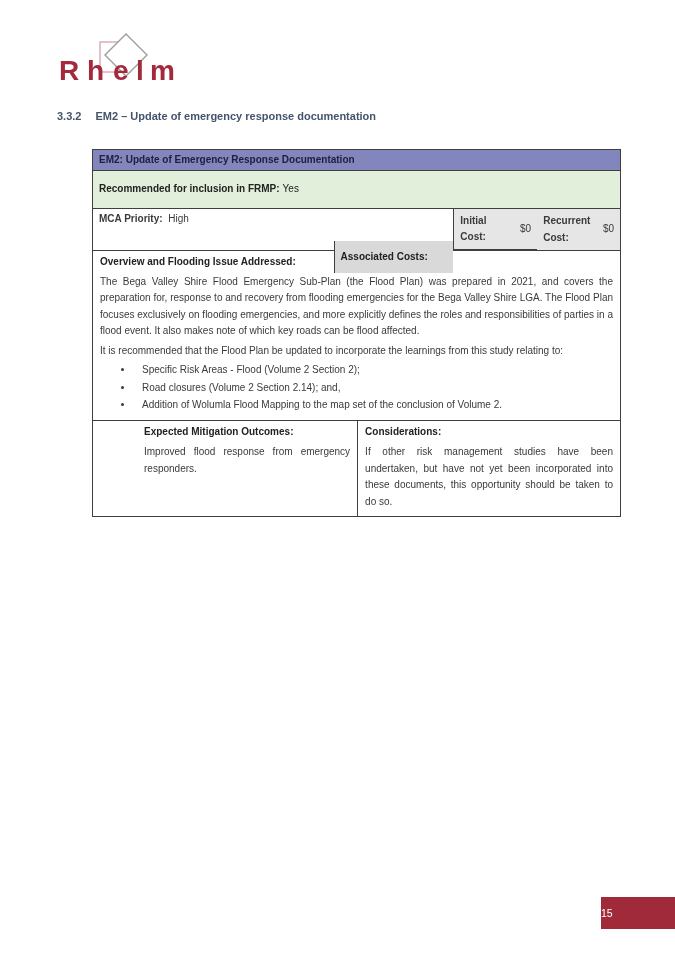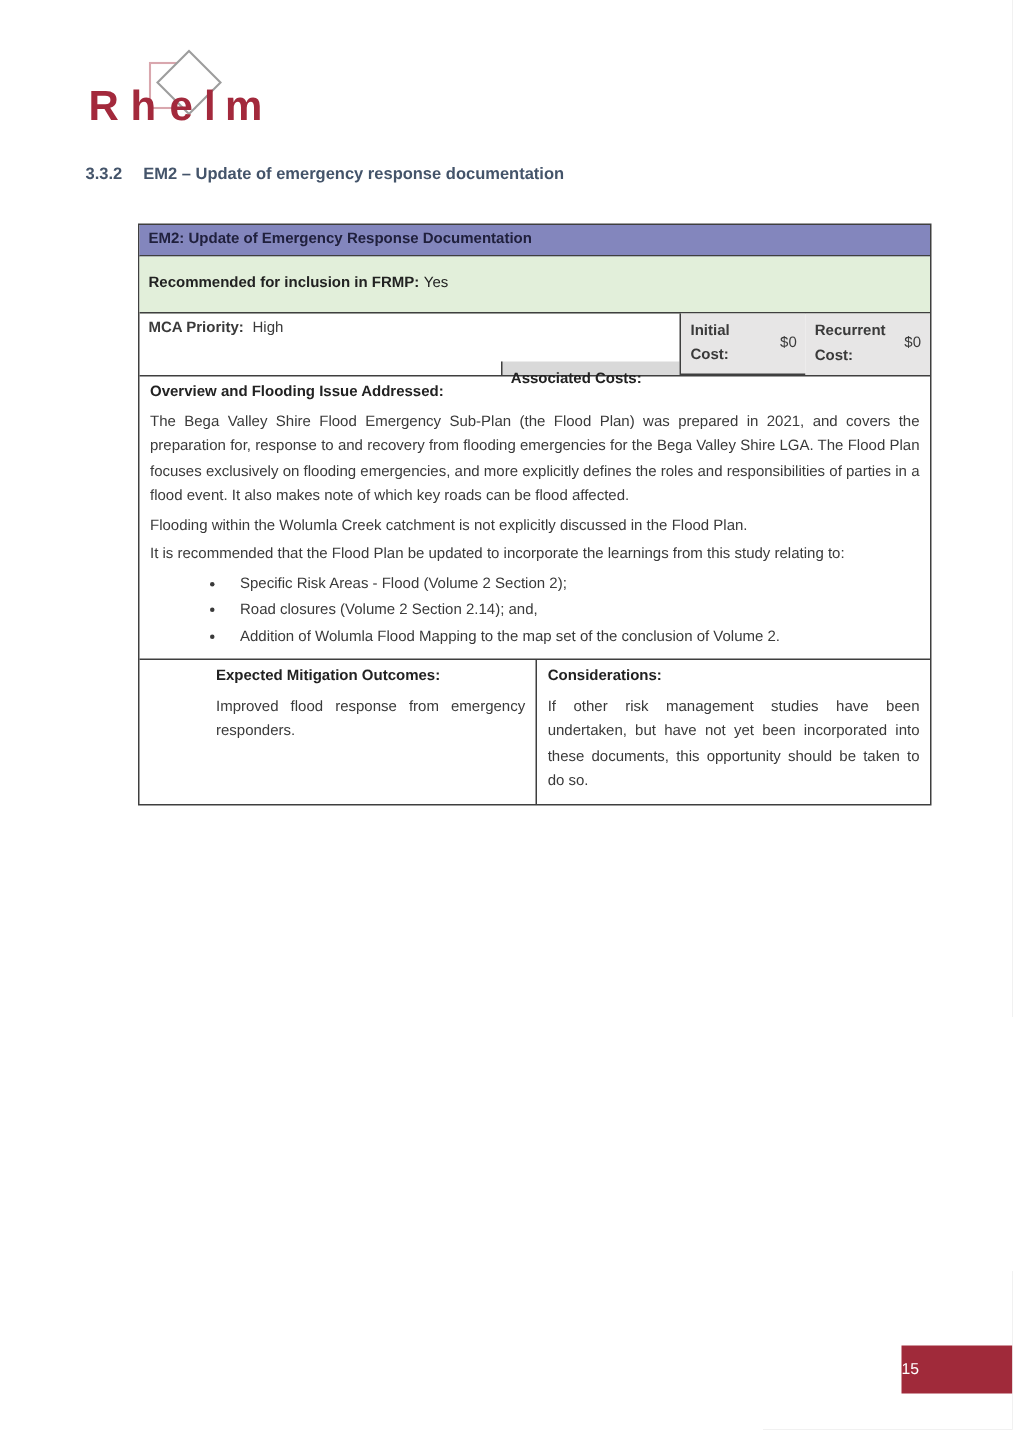--- a/index.html
+++ b/index.html
@@ -43,33 +43,33 @@
   .frmp-row .b, .type-row .b, .costs-row .b { margin-right:3px; }
   .type-row { height:21px; display:flex; }
   .type-row .cell { display:flex; align-items:center; padding:0 6px; }
   .cell-type { width:241px; }
   .cell-resp { width:288px; border-left:1px solid var(--border,#3f3f3f); }
   .costs-row { height:42px; display:flex; }
   .cell-mca { width:241px; padding:2px 6px; }
   .cell-assoc {
     width:120px; border-left:1px solid var(--border,#3f3f3f);
     background:var(--assoc_bg,#d9d9d9);
-    display:flex; padding:4px 6px; font-weight:bold; color:#222;margin-top:32px;
+    display:flex; align-items:center; padding:16px 6px; font-weight:bold; color:#222;margin-top:32px;
   }
   .cell-coststack { width:167px; border-left:1px solid var(--border,#3f3f3f); display:flex; flex-direction:row; }
   .cost-sub {
     flex:1; display:flex; align-items:center; padding:0 6px;
     background:var(--cost_bg,#e7e6e6);
   }
   .cost-sub:first-child { border-bottom:1px solid var(--border,#3f3f3f); }
   .overview-row { padding:3px 7px 5px 7px; }
   .overview-row .sect-head { margin-bottom:3px; color:#222; }
   .overview-row p { text-align:justify; margin-bottom:3px; }
   .overview-row ul { margin:1px 0 0 0; padding-left:34px; }
-  .overview-row li { padding-left:8px; margin-bottom:1px;margin-left:18px; }
+  .overview-row li { padding-left:8px; margin-bottom:1px; }
   .bottom-row { display:flex;margin-left:44px; }
   .bottom-row .cell { padding:3px 7px 6px 7px; }
   .cell-outcomes { width:241px; }
   .cell-considerations { width:288px; border-left:1px solid var(--border,#3f3f3f); }
   .bottom-row .sect-head { margin-bottom:4px; color:#222; }
   .bottom-row p { text-align:justify; }
   .sect-head { font-weight:bold; }
   
   .footer-pagenum {
     position:absolute; right:0; top:897px; width:74px; height:32px;
@@ -127,21 +127,20 @@
         </div>
         <div class="cost-sub">
           <span class="b">Recurrent Cost:</span>&nbsp;<span>$0</span>
         </div>
       </div>
     </div>
 
     <div class="row overview-row">
       <div class="sect-head">Overview and Flooding Issue Addressed:</div>
       <p>The Bega Valley Shire Flood Emergency Sub-Plan (the Flood Plan) was prepared in 2021, and covers the preparation for, response to and recovery from flooding emergencies for the Bega Valley Shire LGA. The Flood Plan focuses exclusively on flooding emergencies, and more explicitly defines the roles and responsibilities of parties in a flood event. It also makes note of which key roads can be flood affected.</p>
-      <p>Flooding within the Wolumla Creek catchment is not explicitly discussed in the Flood Plan.</p>
       <p>It is recommended that the Flood Plan be updated to incorporate the learnings from this study relating to:</p>
       <ul>
         <li>Specific Risk Areas - Flood (Volume 2 Section 2);</li>
         <li>Road closures (Volume 2 Section 2.14); and,</li>
         <li>Addition of Wolumla Flood Mapping to the map set of the conclusion of Volume 2.</li>
       </ul>
     </div>
 
     <div class="row bottom-row">
       <div class="cell cell-outcomes">

